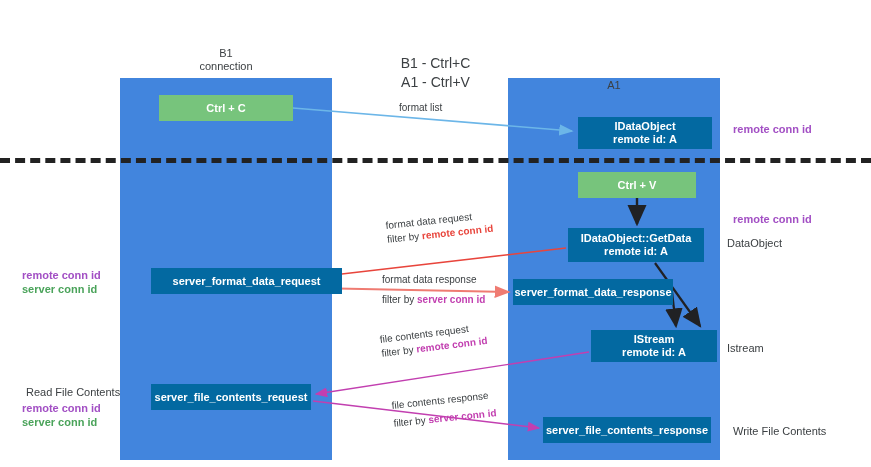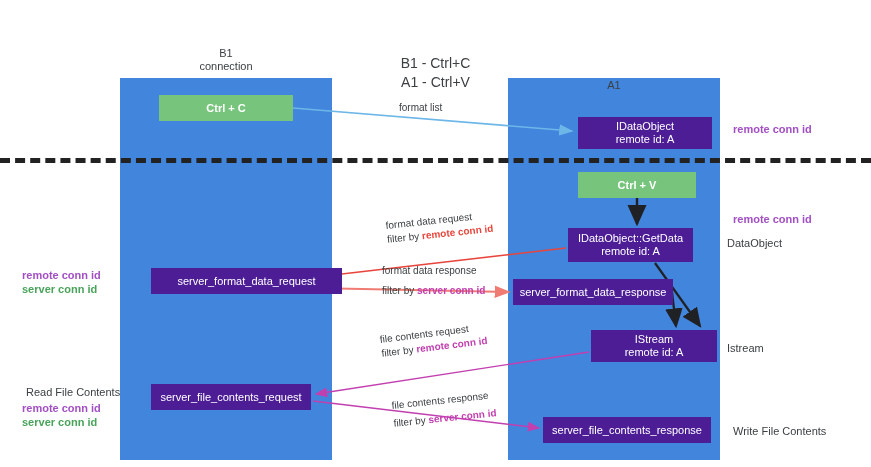--- a/index.html
+++ b/index.html
@@ -35,27 +35,27 @@
   .node{
     position:absolute;
     box-sizing:border-box;
     display:flex;flex-direction:column;
     align-items:center;justify-content:center;
     color:#ffffff;font-size:11px;line-height:13px;
     text-align:center;
     padding:3px 6px;
   }
   .node.green{background:#77c47c;font-weight:bold;}
-  .node.orange{background:#4c1d95;}
+  .node.orange{background:#0369a1;font-weight:bold;}
   .node .l2{font-size:11px;}
 
   #n-ctrlc{left:159px;top:95px;width:134px;height:26px;}
   #n-idataobject{left:578px;top:117px;width:134px;height:32px;}
   #n-ctrlv{left:578px;top:172px;width:118px;height:26px;}
-  #n-getdata{left:568px;top:228px;width:125px;height:34px;}
+  #n-getdata{left:568px;top:228px;width:136px;height:34px;}
   #n-fmtreq{left:151px;top:268px;width:191px;height:26px;}
   #n-fmtresp{left:513px;top:279px;width:160px;height:26px;}
   #n-istream{left:591px;top:330px;width:126px;height:32px;}
   #n-filereq{left:151px;top:384px;width:160px;height:26px;}
   #n-fileresp{left:543px;top:417px;width:168px;height:26px;}
 
   
   #separator{
     position:absolute;left:0;top:158px;width:871px;height:0;
     border-top:5px dashed #222222;
@@ -82,21 +82,21 @@
   #lbl-l-readfile{left:26px;top:385px;}
   #lbl-l-conn2{left:22px;top:401px;text-align:left;}
 
   
   .arrow-label{
     position:absolute;font-size:10px;line-height:14px;white-space:nowrap;
   }
   #al-formatlist{left:399px;top:101px;color:#3c4043;}
 
   #al-fmtreq{left:385px;top:219px;transform:rotate(-6deg);transform-origin:left top;}
-  #al-fmtresp{left:382px;top:264px;}
+  #al-fmtresp{left:382px;top:273px;}
   #al-filereq{left:379px;top:333px;transform:rotate(-7deg);transform-origin:left top;}
   #al-fileresp{left:391px;top:399px;transform:rotate(-6deg);transform-origin:left top;}
 
   
   #wires{position:absolute;left:0;top:0;width:871px;height:467px;pointer-events:none;}
 </style>
 </head>
 <body>
 
 <div id="canvas">

